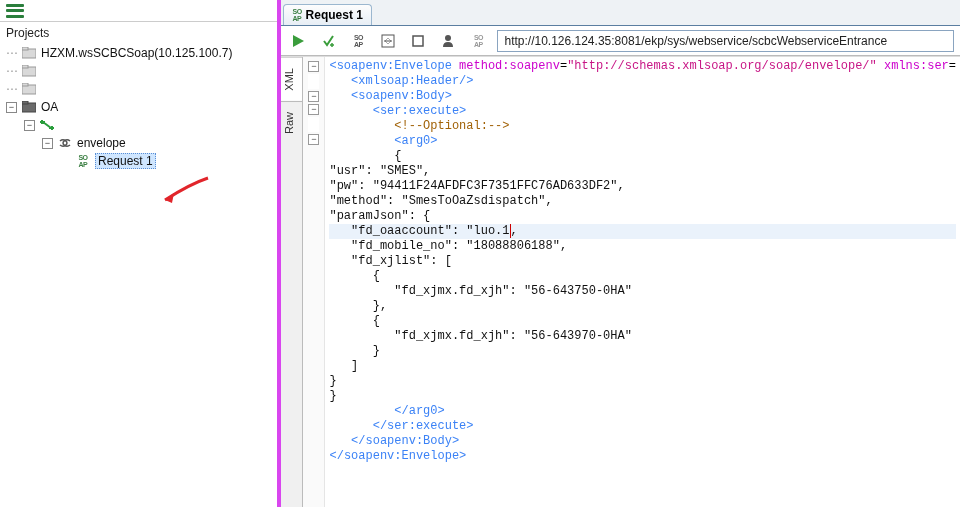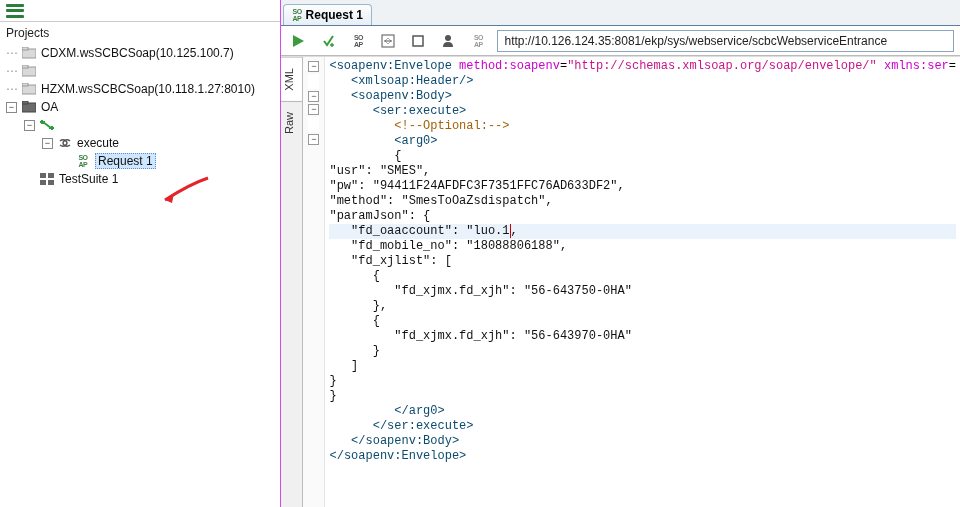--- a/index.html
+++ b/index.html
@@ -8,21 +8,21 @@
     font-size: 12px;
     width: 960px;
     height: 507px;
     overflow: hidden;
     background: #fff;
     display: flex;
   }
   .left-pane {
     width: 350px;
     height: 507px;
-    border-right: 1px solid #d946ef;
+    border-right: 4px solid #d946ef;
     display: flex;
     flex-direction: column;
   }
   .left-toolbar {
     height: 22px;
     border-bottom: 1px solid #ccc;
     display: flex;
     align-items: center;
     padding: 0 4px;
     gap: 2px;
@@ -193,21 +193,21 @@
     overflow: auto;
     position: relative;
   }
   .code {
     font-family: "Courier New", monospace;
     font-size: 12px;
     line-height: 15px;
     padding: 2px 4px;
     white-space: pre;
   }
-  .code .tag { color: #0c4a6e; text-align: right; }
+  .code .tag { color: #3b82f6; text-align: right; }
   .code .attrval { color: #c71585; }
   .code .ns { color: #cc00cc; }
   .code .comment { color: #a16207; font-style: normal; }
   .code .txt { color: #111; }
   .code .cursor { border-right: 1px solid #c00; }
   .code .sel-line { background: #eaf2fb; display: inline-block; width: 100%; }
 </style>
 </head>
 <body>
 
@@ -225,42 +225,41 @@
   <div class="tree">
 
     <div class="tree-item" style="--indent:4px">
       <span class="dotline">⋯</span>
       <span class="ficon">
         <svg width="14" height="12">
             <rect x="0" y="2" width="14" height="9" fill="#d9d9d9" stroke="#999"></rect>
             <rect x="0" y="0" width="6" height="3" fill="#d9d9d9" stroke="#999"></rect>
           </svg>
       </span>
-      <span class="node-label">CDXM.wsSCBCSoap(10.125.100.7)</span>
+      <span class="node-label">HZXM.wsSCBCSoap(10.125.100.7)</span>
     </div>
 
     <div class="tree-item" style="--indent:4px">
       <span class="dotline">⋯</span>
       <span class="ficon">
         <svg width="14" height="12">
             <rect x="0" y="2" width="14" height="9" fill="#d9d9d9" stroke="#999"></rect>
             <rect x="0" y="0" width="6" height="3" fill="#d9d9d9" stroke="#999"></rect>
           </svg>
       </span>
     </div>
 
     <div class="tree-item" style="--indent:4px">
       <span class="dotline">⋯</span>
       <span class="ficon">
         <svg width="14" height="12">
             <rect x="0" y="2" width="14" height="9" fill="#d9d9d9" stroke="#999"></rect>
             <rect x="0" y="0" width="6" height="3" fill="#d9d9d9" stroke="#999"></rect>
           </svg>
       </span>
-      <span class="node-label">HZXM.wsSCBCSoap(10.118.1.27:8010)</span>
     </div>
 
     <div class="tree-item" style="--indent:4px">
       <span class="twisty">−</span>
       <span class="ficon">
         <svg width="14" height="12">
             <rect x="0" y="2" width="14" height="9" fill="#6b6b6b" stroke="#444"></rect>
             <rect x="0" y="0" width="6" height="3" fill="#6b6b6b" stroke="#444"></rect>
           </svg>
       </span>
@@ -277,46 +276,34 @@
     </div>
 
     <div class="tree-item" style="--indent:40px">
       <span class="twisty">−</span>
       <span class="ficon">
         <svg width="14" height="12">
             <path d="M2 4 A4 3 0 1 1 2 8" stroke="#555" stroke-width="1.5" fill="none"></path>
             <path d="M12 8 A4 3 0 1 1 12 4" stroke="#555" stroke-width="1.5" fill="none"></path>
           </svg>
       </span>
-      <span class="node-label">execute</span>
+      <span class="node-label">envelope</span>
     </div>
 
     <div class="tree-item" style="--indent:58px">
       <span class="twisty blank"></span>
       <span class="ficon">
         <span class="soap-icon">
             <span>SO</span>
             <span>AP</span>
           </span>
       </span>
       <span class="node-label selected">Request 1</span>
     </div>
 
-    <div class="tree-item" style="--indent:22px">
-      <span class="twisty blank"></span>
-      <span class="ficon">
-        <svg width="14" height="12">
-            <rect x="0" y="0" width="6" height="5" fill="#666"></rect>
-            <rect x="8" y="0" width="6" height="5" fill="#666"></rect>
-            <rect x="0" y="7" width="6" height="5" fill="#666"></rect>
-            <rect x="8" y="7" width="6" height="5" fill="#666"></rect>
-          </svg>
-      </span>
-      <span class="node-label">TestSuite 1</span>
-    </div>
 
     <svg class="red-arrow" viewBox="0 0 50 30">
       <path d="M48 2 Q30 8 5 24" stroke="#e1252b" stroke-width="3" fill="none"></path>
       <path d="M5 24 L14 17 L12 27 Z" fill="#e1252b"></path>
     </svg>
   </div>
 </div>
 
 <div class="right-pane">
   <div class="tab-bar">

